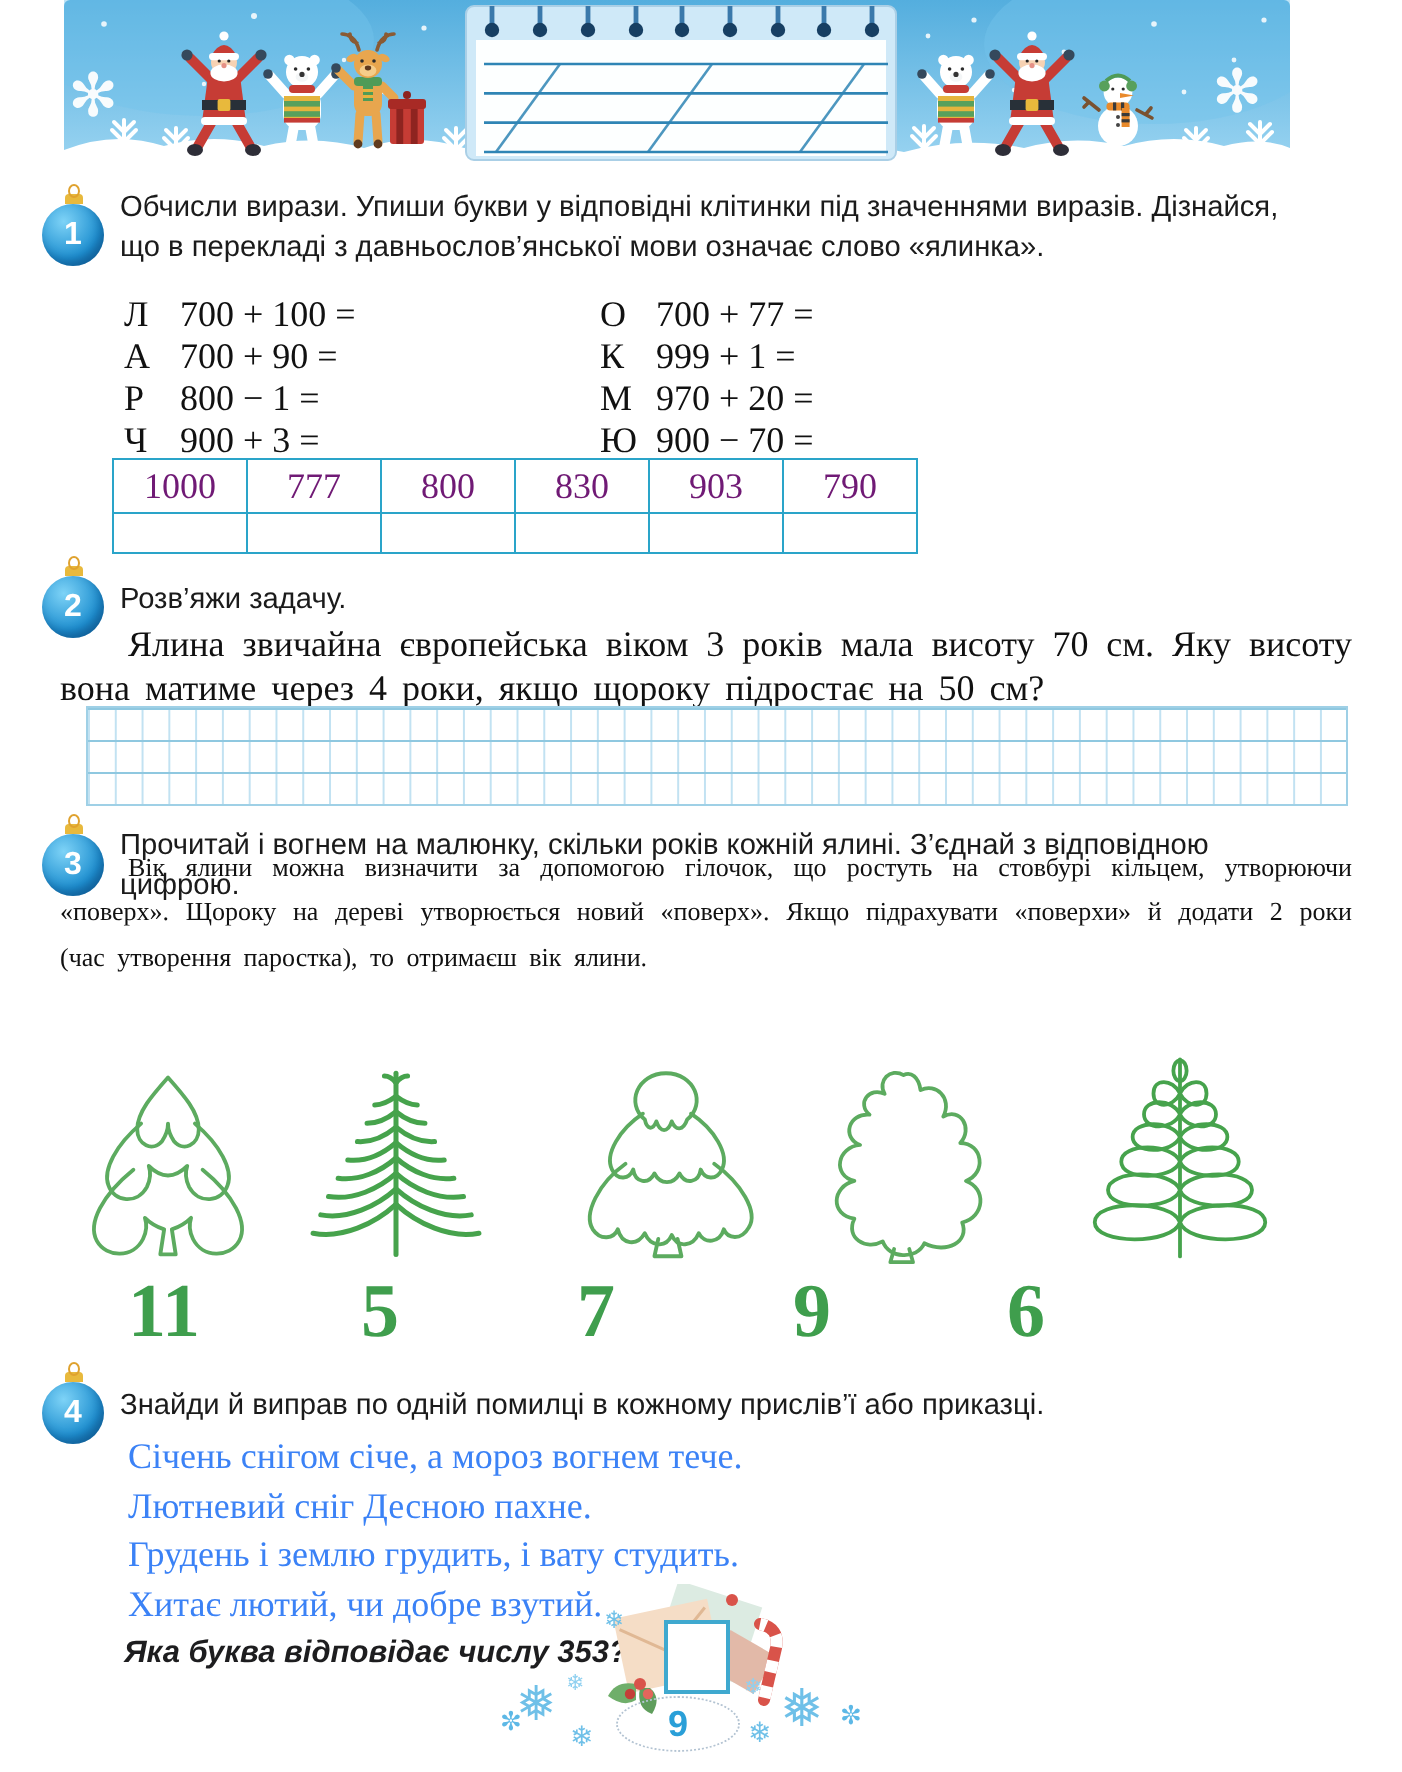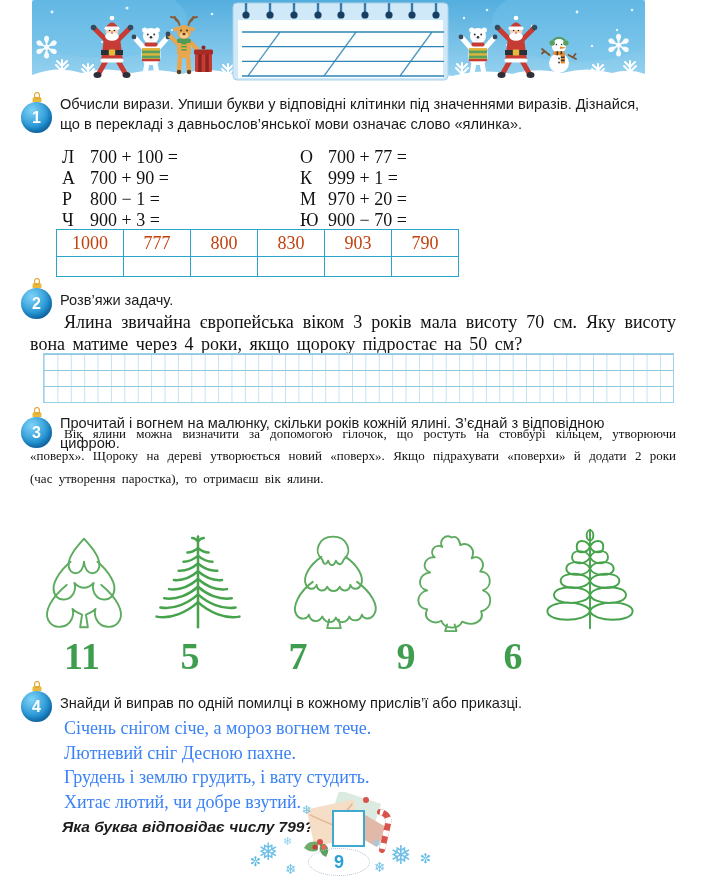--- a/index.html
+++ b/index.html
@@ -31,21 +31,21 @@
 
   
   .exprs{position:absolute;left:62px;top:147px;display:flex;font-family:"Liberation Serif",serif;
          font-size:18px;color:#111;}
   .expr-col{width:238px;}
   .expr-row{display:flex;height:21px;align-items:baseline;}
   .lt{width:28px;}
 
   .ans-table{position:absolute;left:56px;top:229px;border-collapse:collapse;}
   .ans-table td{border:1.6px solid #2aa4c9;width:66px;text-align:center;
-    font-family:"Liberation Serif",serif;font-size:18px;color:#c2410c;padding:0;}
+    font-family:"Liberation Serif",serif;font-size:18px;color:#701a75;padding:0;}
   .ans-table tr:first-child td{height:26px;}
   .ans-table tr:last-child td{height:19px;}
 
   
   .prob{position:absolute;left:30px;top:311px;width:646px;font-size:18px;line-height:22px;
         text-align:justify;text-indent:34px;word-spacing:3px;color:#111;}
   .gridpaper{position:absolute;left:43px;top:353px;width:629px;height:48px;
     background-image:linear-gradient(to bottom,#8fc8e0 1px,transparent 1px),
                      linear-gradient(to right,#c2e2f2 1px,transparent 1px);
     background-size:13.4px 16px;border:1px solid #9fd0e6;}
@@ -405,21 +405,21 @@
       <span>4</span>
     </div>
   <div class="instr i4">Знайди й виправ по одній помилці в кожному прислів’ї або приказці.</div>
   <div class="serif proverbs">
     <p>Січень снігом січе, а мороз вогнем тече.</p>
     <p>Лютневий сніг Десною пахне.</p>
     <p>Грудень і землю грудить, і вату студить.</p>
     <p>Хитає лютий, чи добре взутий.</p>
   </div>
 
-  <div class="footer-q">Яка буква відповідає числу 799?</div>
+  <div class="footer-q">Яка буква відповідає числу 353?</div>
 
   <svg class="collage" width="110" height="66" viewBox="0 0 110 66">
     <g>
       <rect x="36" y="4" width="44" height="40" fill="#dcebe2" transform="rotate(18 58 24)"></rect>
       <rect x="14" y="12" width="48" height="38" fill="#f5ddc6" transform="rotate(-12 38 31)"></rect>
       <path d="M16,18 L38,34 L60,16" stroke="#e0b894" stroke-width="1.5" fill="none" transform="rotate(-12 38 31)"></path>
       <rect x="62" y="28" width="26" height="22" fill="#e2b9a8" transform="rotate(30 75 39)"></rect>
     </g>
     <g>
       <path d="M84,20 q10,2 8,12 l-6,26" stroke="#d9534a" stroke-width="6" fill="none" stroke-linecap="round"></path>

